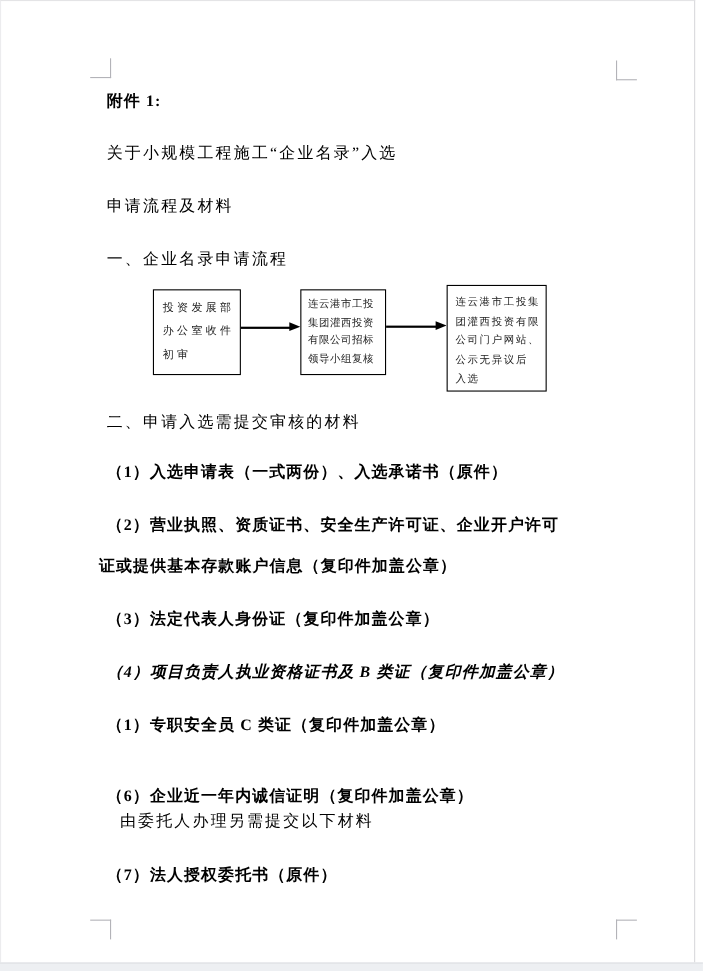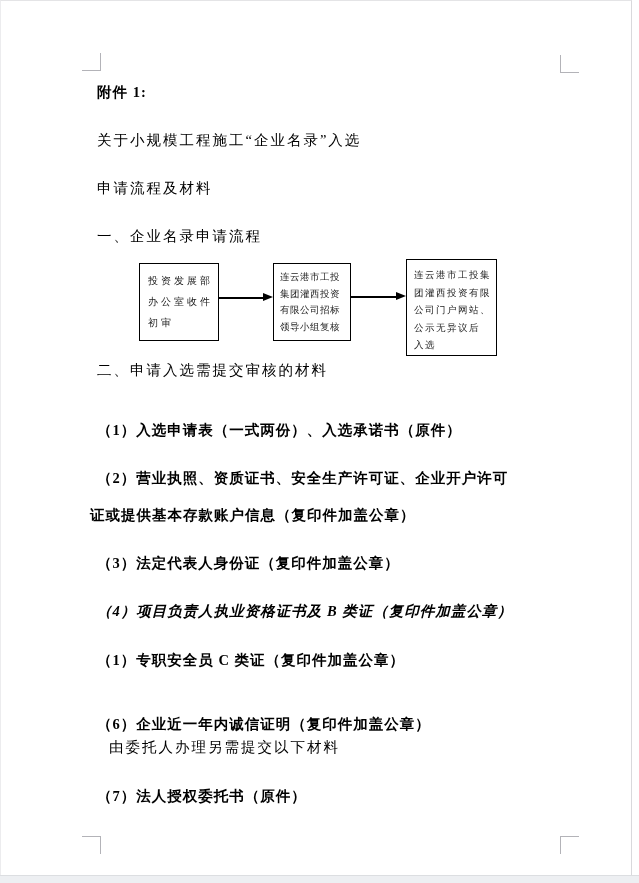--- a/index.html
+++ b/index.html
@@ -121,21 +121,21 @@
 
     <div class="flow-box box3">
       <div class="bline">连云港市工投集</div>
       <div class="bline">团灌西投资有限</div>
       <div class="bline">公司门户网站、</div>
       <div class="bline">公示无异议后</div>
       <div class="bline">入选</div>
     </div>
   </div>
 
-  <div class="line" style="top:359px;">二、申请入选需提交审核的材料</div>
+  <div class="line" style="top:373px;">二、申请入选需提交审核的材料</div>
 
   <div class="line bold" style="top:419px;">（1）入选申请表（一式两份）、入选承诺书（原件）</div>
 
   <div class="para-wrap" style="top:467px;">
     <div>（2）营业执照、资质证书、安全生产许可证、企业开户许可</div>
     <div class="wrap-line2">证或提供基本存款账户信息（复印件加盖公章）</div>
   </div>
 
   <div class="line bold" style="top:552px;">（3）法定代表人身份证（复印件加盖公章）</div>
   <div class="line bold" style="top:600px;font-style:italic;">（4）项目负责人执业资格证书及 B 类证（复印件加盖公章）</div>

